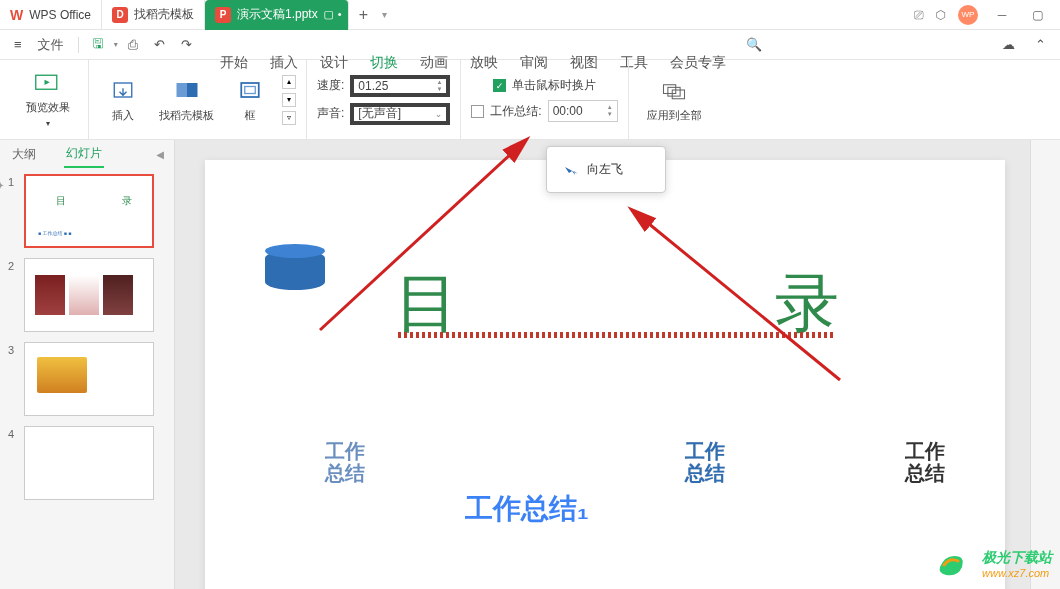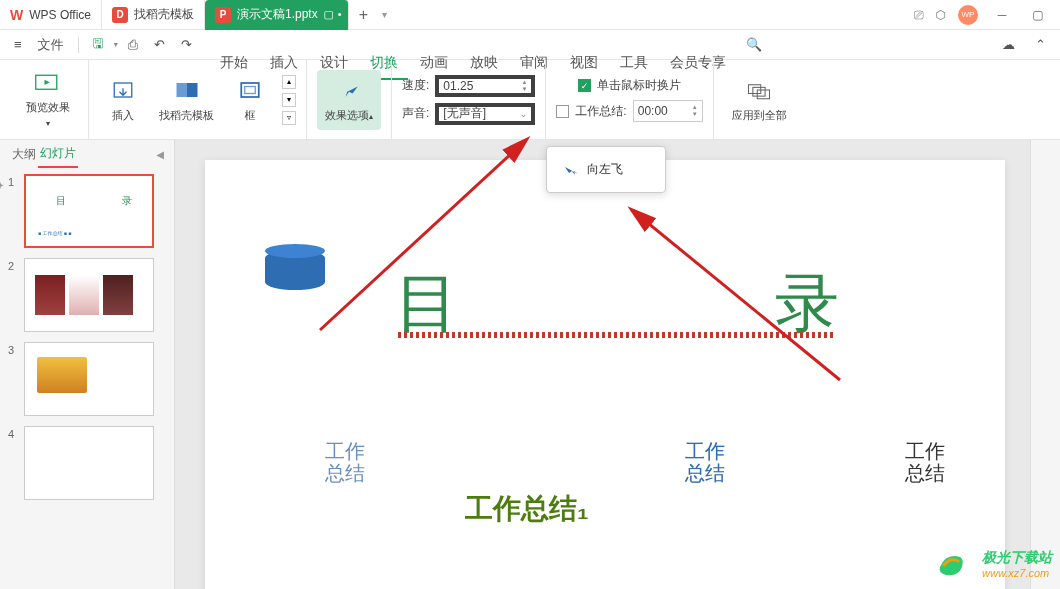--- a/index.html
+++ b/index.html
@@ -136,25 +136,25 @@
     background: #f5f5f5;
     border-right: 1px solid #ddd;
     display: flex;
     flex-direction: column;
   }
   .sidebar-tabs {
     display: flex;
     height: 28px;
     align-items: center;
     padding: 0 10px;
-    gap: 0;
+    gap: 26px;
     font-size: 12px;
   }
   .sidebar-tab { color: #666; cursor: pointer; padding: 4px 2px; }
-  .sidebar-tab.active { color: #22a05f; border-bottom: 2px solid #ef4444; }
+  .sidebar-tab.active { color: #22a05f; border-bottom: 2px solid #22c55e; }
   .sidebar-tabs-close { margin-left: auto; color: #999; font-size: 10px; }
   .thumbnails { flex: 1; overflow: auto; padding: 6px 8px; }
   .thumb-row { display: flex; gap: 6px; margin-bottom: 10px; }
   .thumb-num { width: 10px; font-size: 11px; color: #666; padding-top: 2px; }
   .thumb {
     width: 130px;
     height: 74px;
     background: #fff;
     border: 1px solid #ccc;
     position: relative;
@@ -231,25 +231,25 @@
   }
   .watermark-text { font-size: 14px; font-style: italic; }
   .wm-line1 { color: #2ecc71; font-weight: bold; }
   .wm-line2 { color: #f39c12; font-size: 11px; }
 
   
   .cylinder { width: 60px; height: 40px; background: #2f6db3; border-radius: 50% / 20%; position: absolute; }
   .cylinder::before { content: ''; position: absolute; top: -6px; left: 0; width: 60px; height: 14px; background: #3d82d3; border-radius: 50%; }
   .big-char { font-size: 64px; font-weight: 300; color: #2f8a4c; position: absolute; }
   .zigzag { position: absolute; height: 6px; background: repeating-linear-gradient(90deg, transparent, transparent 3px, #c0392b 3px, #c0392b 6px); }
-  .work-text { position: absolute; font-size: 20px; font-weight: normal; line-height: 1.1; }
+  .work-text { position: absolute; font-size: 20px; font-weight: bold; line-height: 1.1; }
   .color1 { color: #6a8fbf; }
   .color2 { color: #2f6db3; text-shadow: 0 0 1px rgba(0,0,0,0.2); }
   .color3 { color: #333; }
-  .work-center { position: absolute; font-size: 28px; font-weight: bold; color: #4d7c0f; }
+  .work-center { position: absolute; font-size: 28px; font-weight: bold; color: #3b82f6; }
 
   .icon-svg { width: 28px; height: 24px; }
 </style>
 </head>
 <body>
 
 <div class="title-bar">
   <div class="tab">
     <span class="logo-w">W</span>
     <span>WPS Office</span>
@@ -350,30 +350,20 @@
         </span>
       <span>框</span>
     </div>
     <div class="ribbon-scroll">
       <div class="scroll-arrow">▴</div>
       <div class="scroll-arrow">▾</div>
       <div class="scroll-arrow">▿</div>
     </div>
   </div>
 
-  <div class="ribbon-group">
-    <div class="ribbon-btn effect-options">
-      <span class="ribbon-icon">
-          <svg class="icon-svg" viewBox="0 0 32 24">
-            <polygon points="6,18 26,8 22,12 26,8 20,16 16,14 12,20 14,14" fill="#2f6db3"></polygon>
-          </svg>
-        </span>
-      <span><span>效果选项</span><span style="font-size:8px;">▴</span></span>
-    </div>
-  </div>
 
   <div class="ribbon-group settings-group">
     <div class="setting-row">
       <span>速度:</span>
       <div class="setting-input">
         <span>01.25</span>
         <span class="spinner">
             <span>▲</span>
             <span>▼</span>
           </span>

